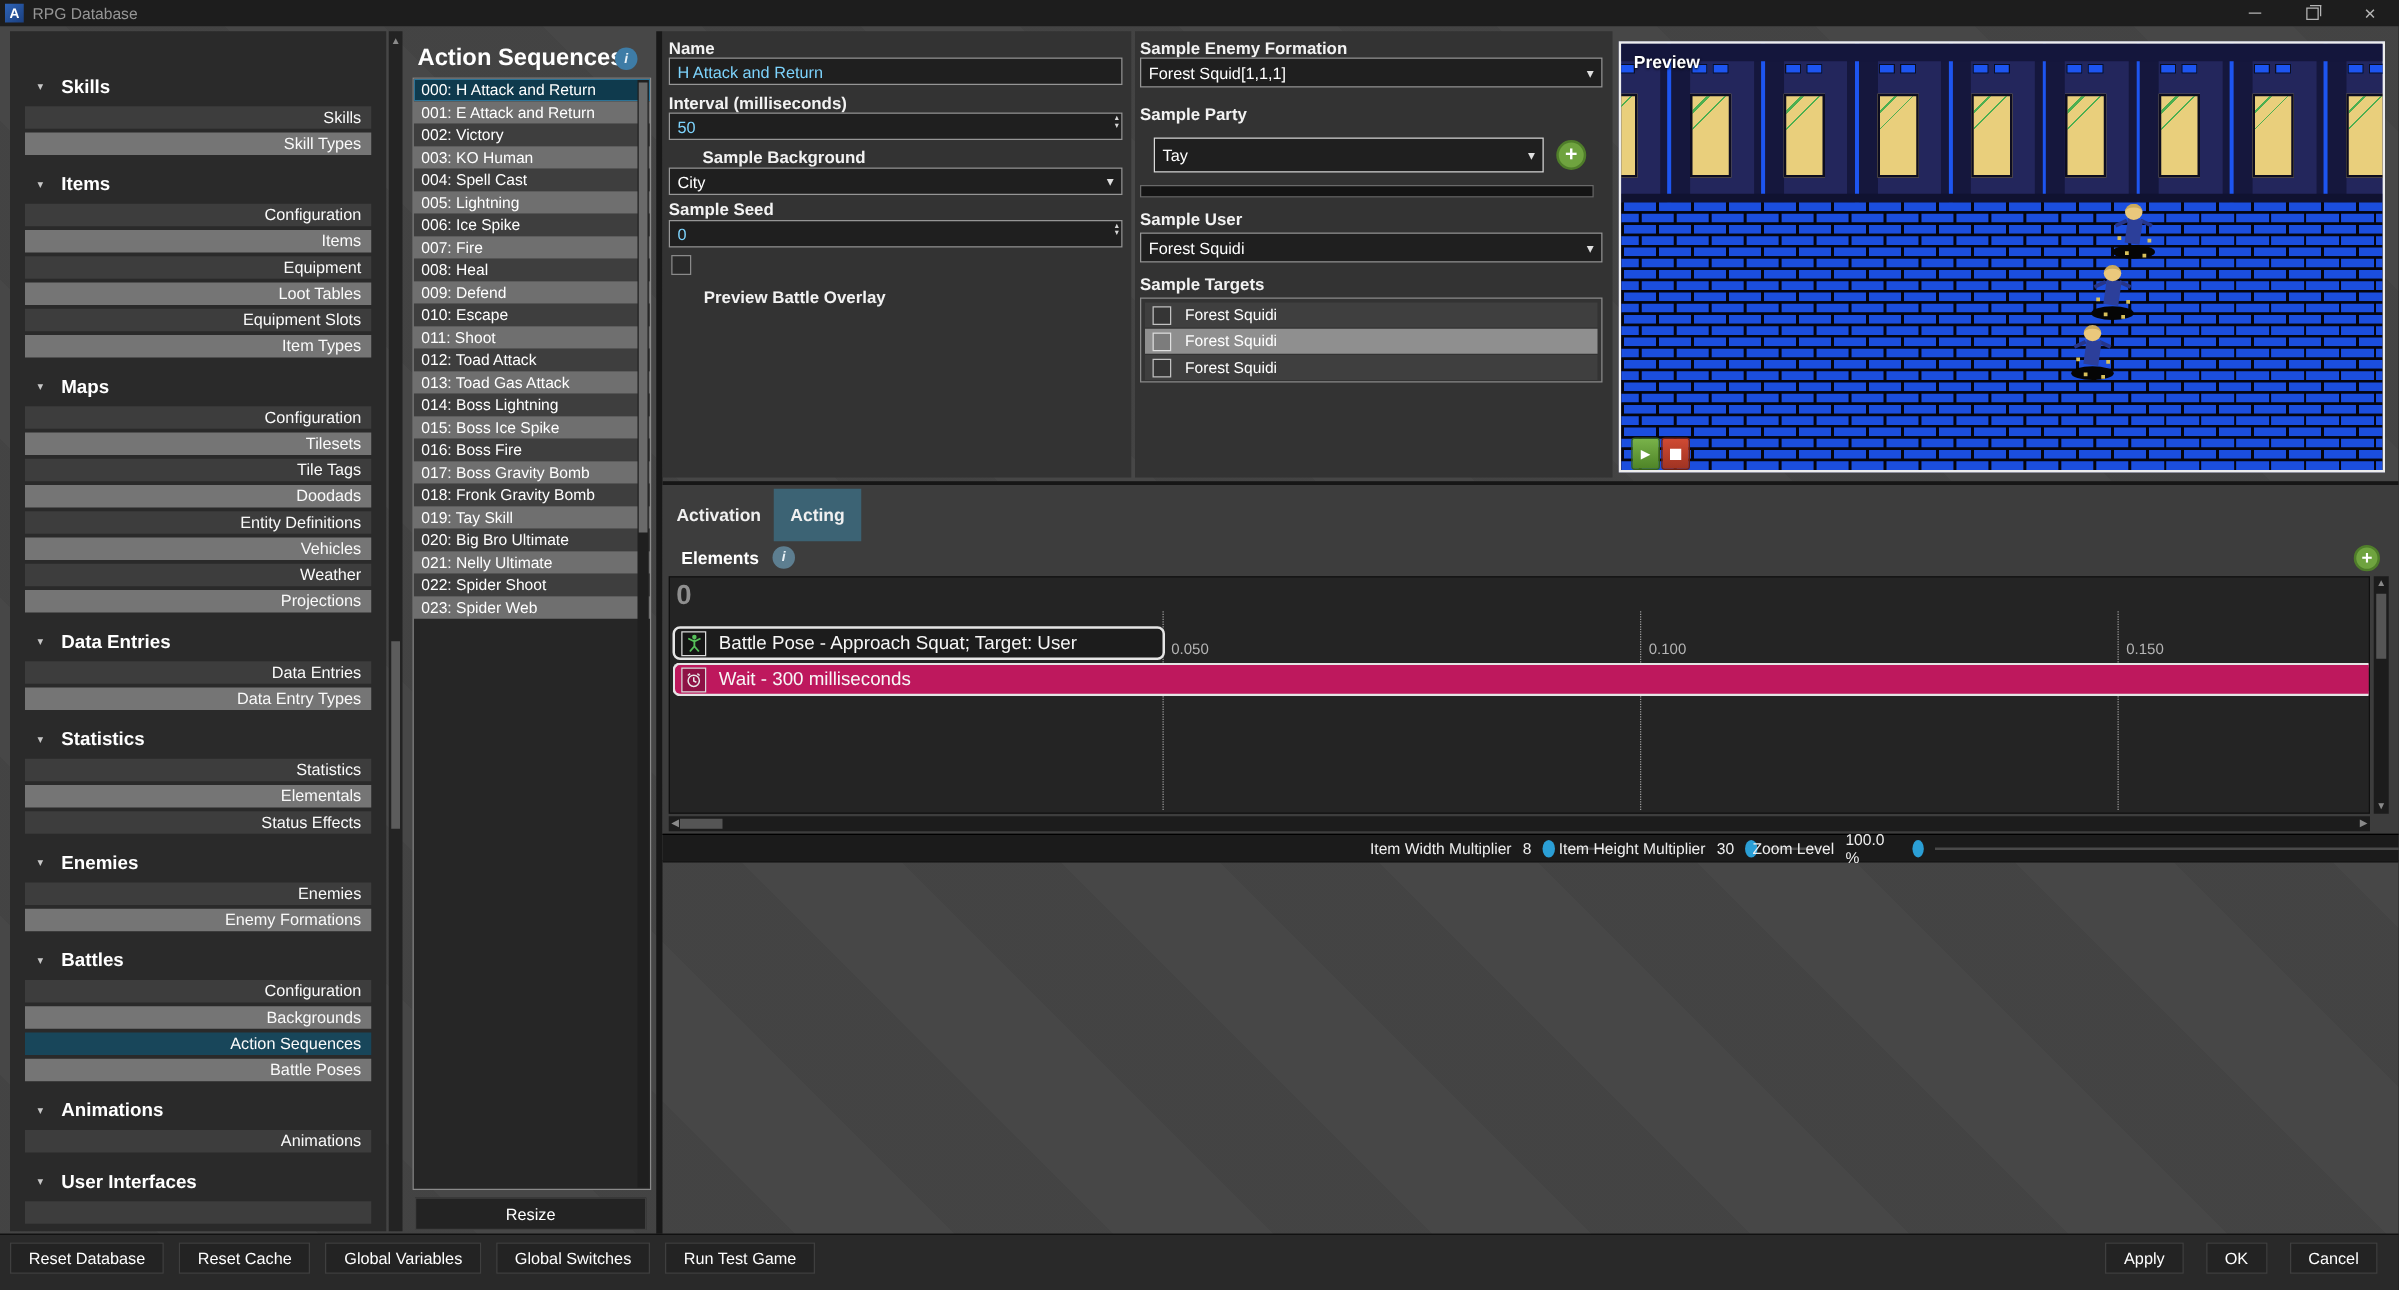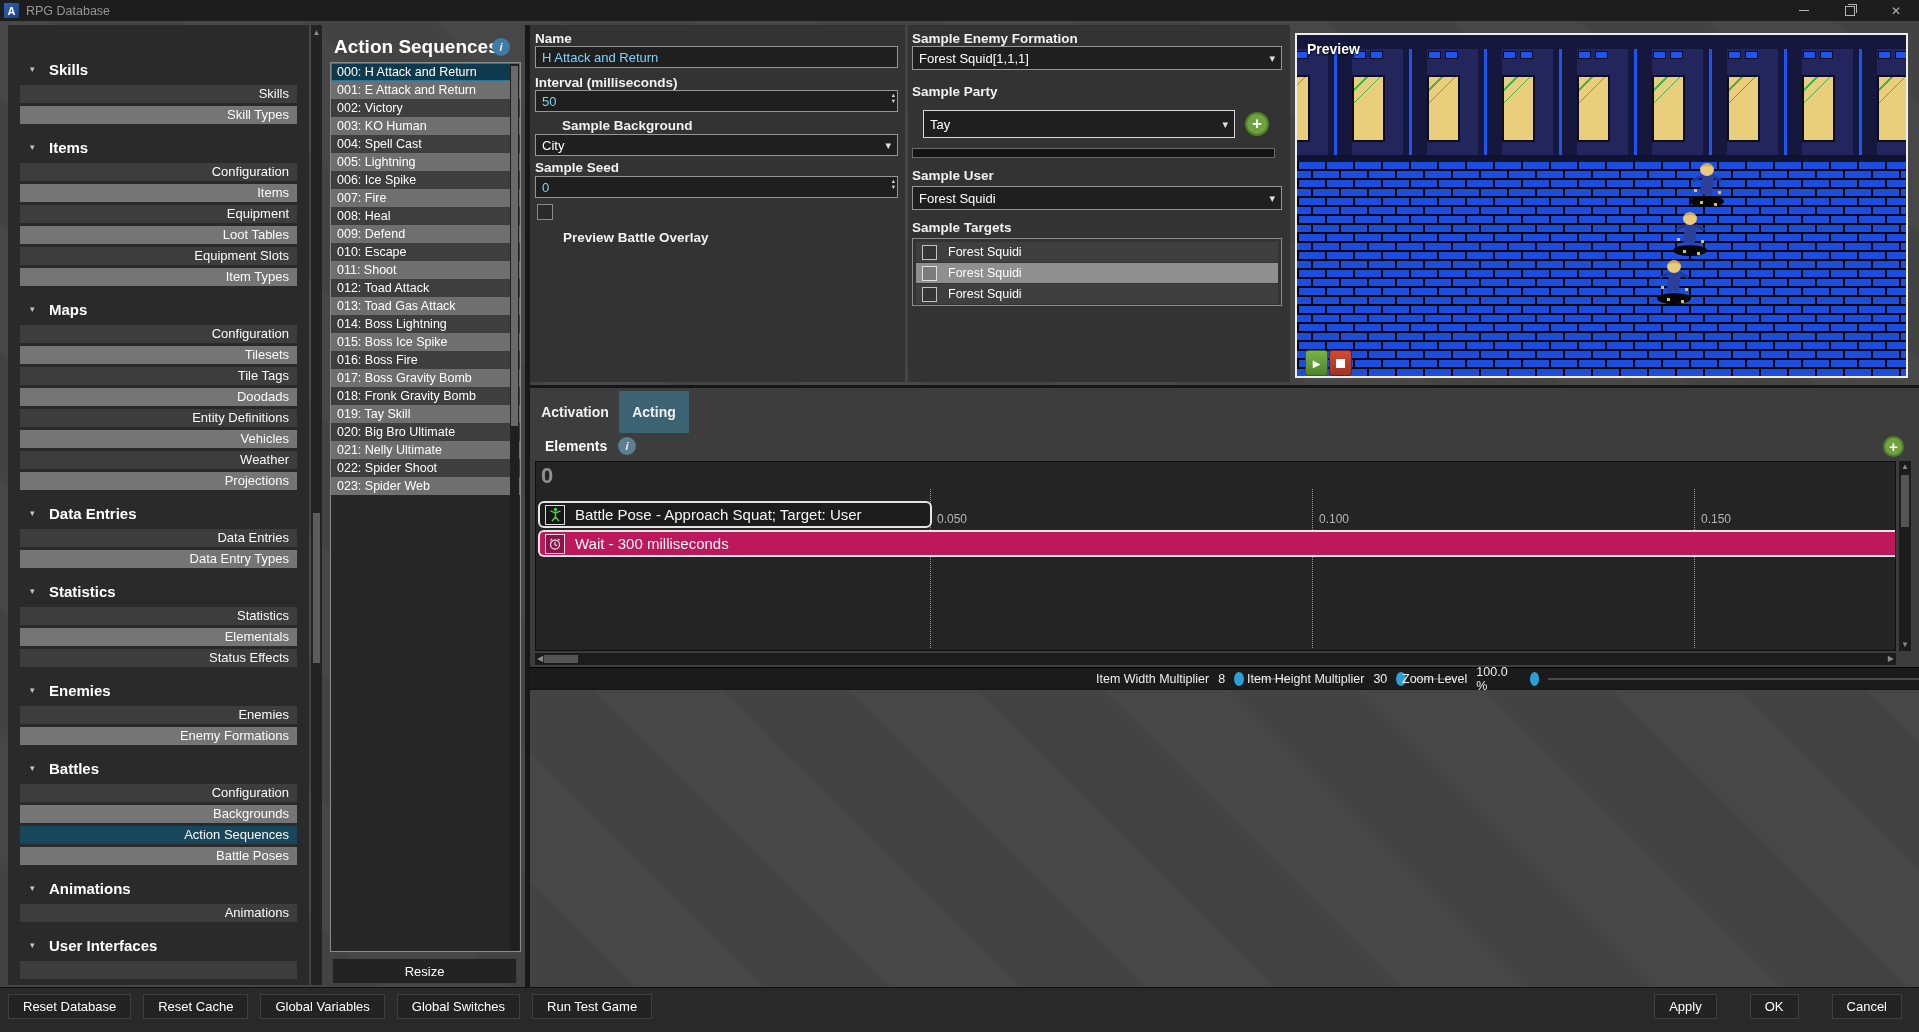--- a/index.html
+++ b/index.html
@@ -119,21 +119,21 @@
   .vthumb{position:absolute;left:2px;top:14px;width:8px;height:52px;background:#555;}
   .sliders{position:absolute;left:0;top:279px;width:1389px;height:21px;background:#1b1b1b;border-top:1px solid #000;}
   .sl-group{position:absolute;top:0;height:21px;display:flex;align-items:center;gap:9px;}
   .sl-label{font-size:12.5px;color:#efefef;white-space:nowrap;}
   .sl-value{font-size:12.5px;color:#efefef;}
   .sl-thumb{width:10px;height:14px;border-radius:50%;background:#2b9fd6;}
   .sl-track{height:2px;background:#4a4a4a;}
   
   .footer{position:absolute;left:0;top:987px;width:1919px;height:45px;background:#292929;border-top:1px solid #111;box-sizing:border-box;}
   .fbtns-left{position:absolute;left:8px;top:6px;display:flex;gap:12px;}
-  .fbtns-right{position:absolute;right:17px;top:6px;display:flex;gap:33px;}
+  .fbtns-right{position:absolute;right:17px;top:6px;display:flex;gap:18px;}
   .btn{height:25px;background:#232323;border:1px solid #3f3f3f;box-sizing:border-box;color:#fff;
        font-size:13px;display:flex;align-items:center;justify-content:center;padding:0 14px;white-space:nowrap;}
 </style>
 </head>
 <body>
 
 <div class="titlebar">
   <div class="app-icon">A</div>
   <div class="app-title">RPG Database</div>
   <div class="win-btns">

